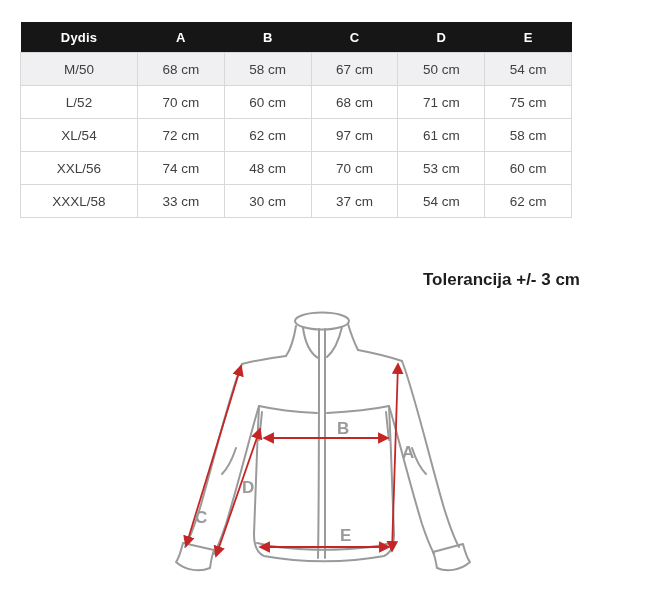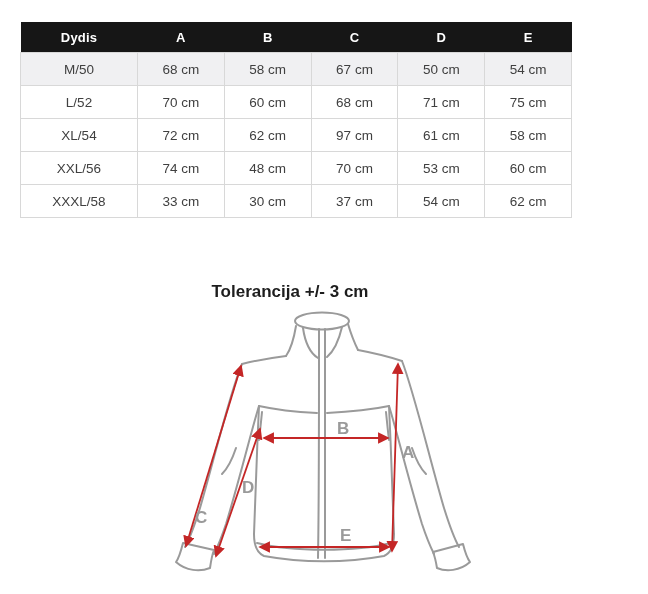--- a/index.html
+++ b/index.html
@@ -55,25 +55,24 @@
     background:#ffffff;
   }
   table.size-table tbody tr:first-child td{
     background:var(--row-alt-bg);
   }
   
   .tolerance{
     position:absolute;
     left:0; top:270px;
     width:580px;
-    text-align:center;
+    text-align:right;
     font-size:17px;
     font-weight:700;
     color:var(--title-text);
-    margin-top:12px;
   }
   
   .diagram{
     position:absolute;
     left:162px; top:300px;
     width:324px; height:294px;
   }
   .jacket-line{
     fill:none;
     stroke:var(--line);

